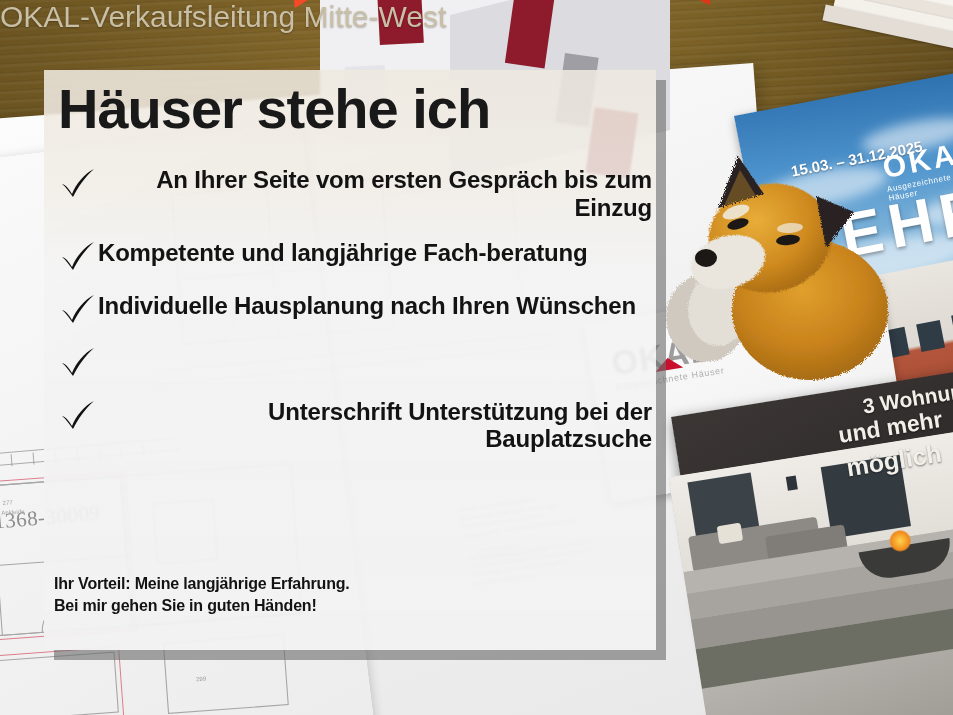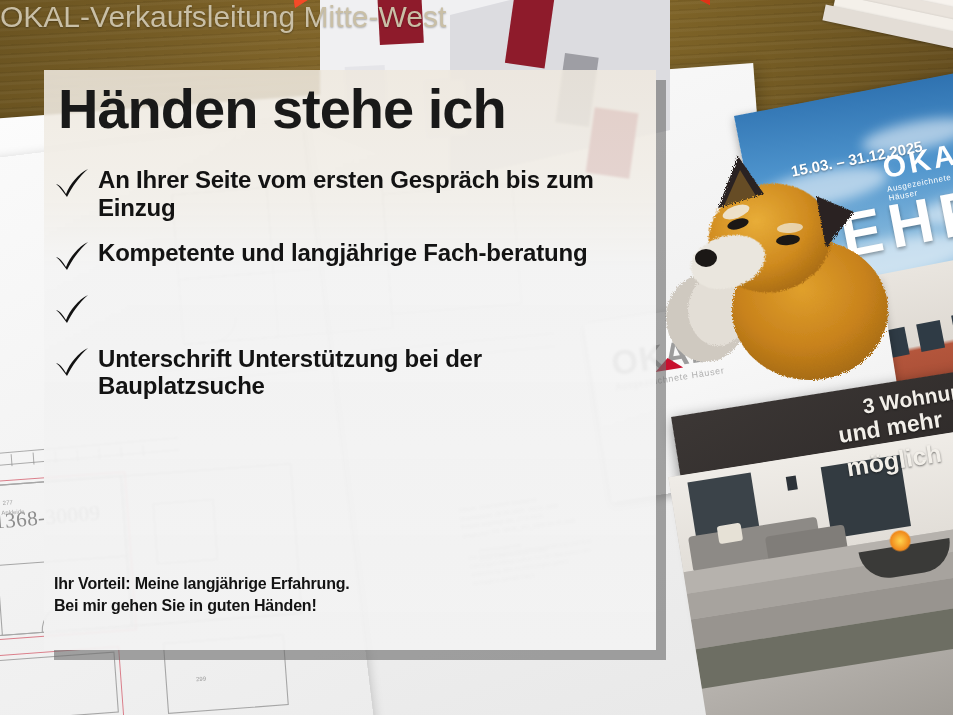--- a/index.html
+++ b/index.html
@@ -138,21 +138,21 @@
         rgba(242,242,242,.92) 100%);
     box-shadow:10px 10px 0 rgba(110,110,110,.62);
     backdrop-filter:blur(1px);
   }
   #panel-title{
     position:absolute;left:14px;top:6px;
     font-size:56px;font-weight:bold;color:#191919;letter-spacing:-1px;
     font-family:"Liberation Sans",sans-serif;
   }
   #bullets{position:absolute;left:8px;top:96px;width:600px;}
-  .bullet{display:flex;align-items:flex-start;margin-bottom:17px;}
+  .bullet{display:flex;align-items:flex-start;margin-bottom:17px;text-align:right;}
   .chk{width:46px;flex:none;padding-top:2px;}
   .btxt{
     font-size:24px;font-weight:bold;color:#131313;line-height:1.16;
     letter-spacing:-.2px;max-width:560px;
   }
   #closing{
     position:absolute;left:10px;top:503px;
     font-size:16px;font-weight:bold;color:#131313;line-height:1.38;
     letter-spacing:-.2px;
   }
@@ -352,21 +352,21 @@
     <ellipse cx="128" cy="90" rx="12" ry="5" fill="#1c1815" transform="rotate(-6 128 90)"></ellipse>
 
     <ellipse cx="76" cy="62" rx="14" ry="6" fill="#f0ece4" opacity=".85" transform="rotate(-20 76 62)"></ellipse>
     <ellipse cx="130" cy="78" rx="13" ry="5" fill="#f0ece4" opacity=".7" transform="rotate(-5 130 78)"></ellipse>
   </svg>
 
   <div id="caption">OKAL-Verkaufsleitung Mitte-West</div>
 
   <div id="panel">
 
-    <div id="panel-title">Händen stehe ich</div>
+    <div id="panel-title">Häuser stehe ich</div>
 
     <div id="bullets">
 
       <div class="bullet">
         <div class="chk">
           <svg width="40" height="30" viewBox="0 0 40 30">
             <path d="M4 16 C8 17 11 21 14 26 C18 16 26 6 36 1 C27 9 20 19 15 29 C11 24 8 19 4 16 Z" fill="#121212"></path>
           </svg>
         </div>
         <div class="btxt">An Ihrer Seite vom ersten Gespräch bis zum Einzug</div>
@@ -374,20 +374,28 @@
 
       <div class="bullet">
         <div class="chk">
           <svg width="40" height="30" viewBox="0 0 40 30">
             <path d="M4 16 C8 17 11 21 14 26 C18 16 26 6 36 1 C27 9 20 19 15 29 C11 24 8 19 4 16 Z" fill="#121212"></path>
           </svg>
         </div>
         <div class="btxt">Kompetente und langjährige Fach-beratung</div>
       </div>
 
+      <div class="bullet">
+        <div class="chk">
+          <svg width="40" height="30" viewBox="0 0 40 30">
+            <path d="M4 16 C8 17 11 21 14 26 C18 16 26 6 36 1 C27 9 20 19 15 29 C11 24 8 19 4 16 Z" fill="#121212"></path>
+          </svg>
+        </div>
+        <div class="btxt">Individuelle Hausplanung nach Ihren Wünschen</div>
+      </div>
 
       <div class="bullet">
         <div class="chk">
           <svg width="40" height="30" viewBox="0 0 40 30">
             <path d="M4 16 C8 17 11 21 14 26 C18 16 26 6 36 1 C27 9 20 19 15 29 C11 24 8 19 4 16 Z" fill="#121212"></path>
           </svg>
         </div>
       </div>
 
       <div class="bullet">

